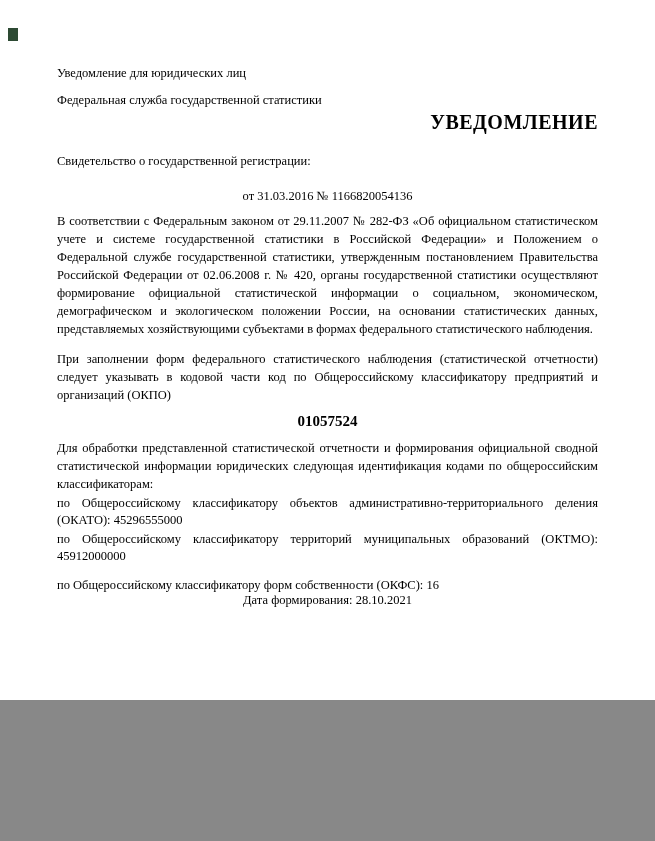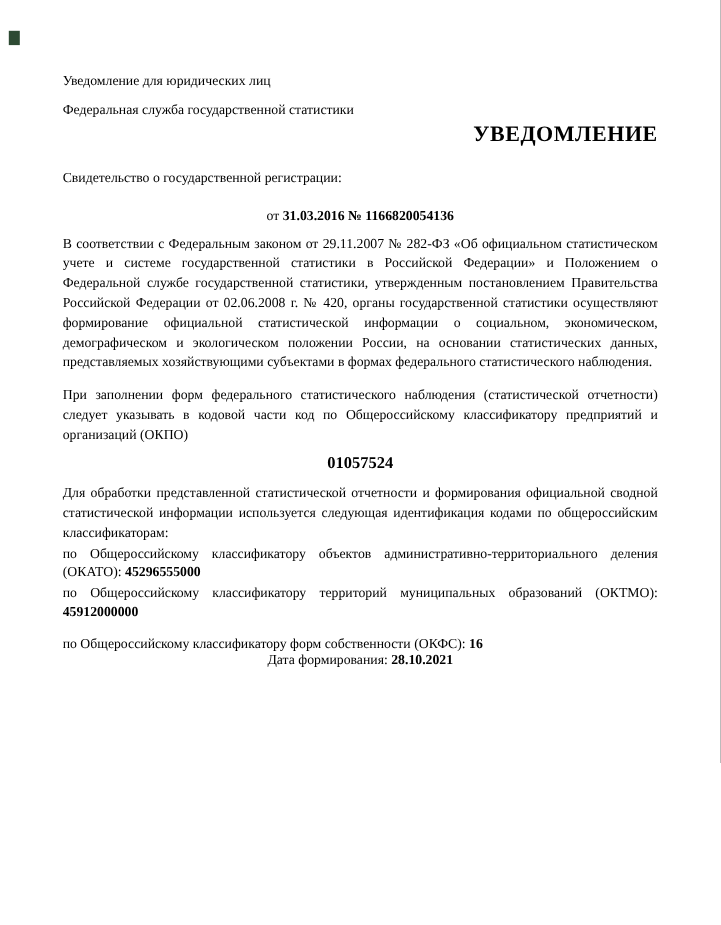--- a/index.html
+++ b/index.html
@@ -1,18 +1,18 @@
 <!DOCTYPE html>
 <html lang="ru"><head>
 <meta charset="utf-8">
 <style>
   html,body { margin:0; padding:0; background:#888; }
   .page {
     position:relative;
-    width:655px; height:841px;
+    width:655px; height:700px;
     margin:0 auto;
     background:#ffffff;
     font-family:"Liberation Serif","DejaVu Serif",serif;
     color:#000000;
     overflow:hidden;
   }
   .logo-mark {
     position:absolute; left:8px; top:28px;
     width:10px; height:13px;
     background:#2d4a33;
@@ -42,21 +42,21 @@
   }
   .classifiers-intro { margin-top:9px; }
   .clf { font-size:12.5px; text-align:justify; }
   .clf-2l { line-height:17px; }
   .clf-okato { margin-top:2px; }
   .clf-oktmo { margin-top:2px; }
   .clf-okogu { margin-top:6px; line-height:18px; }
   .clf-okfs  { margin-top:13px; line-height:15px; }
   .clf-okopf { margin-top:0; line-height:15px; }
   .formation-date { margin-top:0; font-size:12.5px; line-height:15px; text-align:center; }
-  b, .bold { font-weight:bold; }
+  b, .bold { font-weight:normal; }
 </style>
 </head>
 <body>
 
 <div class="page">
 
   <span class="logo-mark"></span>
 
   <div class="content">
 
@@ -70,21 +70,21 @@
     <p class="reg-label">Свидетельство о государственной регистрации:</p>
 
     <p class="reg-value"><span>от</span> <b>31.03.2016 № 1166820054136</b></p>
 
     <p class="body-par law-par">В соответствии с Федеральным законом от 29.11.2007 № 282-ФЗ «Об официальном статистическом учете и системе государственной статистики в Российской Федерации» и Положением о Федеральной службе государственной статистики, утвержденным постановлением Правительства Российской Федерации от 02.06.2008 г. № 420, органы государственной статистики осуществляют формирование официальной статистической информации о социальном, экономическом, демографическом и экологическом положении России, на основании статистических данных, представляемых хозяйствующими субъектами в формах федерального статистического наблюдения.</p>
 
     <p class="body-par okpo-intro">При заполнении форм федерального статистического наблюдения (статистической отчетности) следует указывать в кодовой части код по Общероссийскому классификатору предприятий и организаций (ОКПО)</p>
 
     <p class="okpo-code">01057524</p>
 
-    <p class="body-par classifiers-intro">Для обработки представленной статистической отчетности и формирования официальной сводной статистической информации используется следующая идентификация кодами по общероссийским классификаторам:</p>
+    <p class="body-par classifiers-intro">Для обработки представленной статистической отчетности и формирования официальной сводной статистической информации юридических следующая идентификация кодами по общероссийским классификаторам:</p>
 
     <p class="clf clf-2l clf-okato"><span>по Общероссийскому классификатору объектов административно-территориального деления (ОКАТО):</span> <b>45296555000</b></p>
 
     <p class="clf clf-2l clf-oktmo"><span>по Общероссийскому классификатору территорий муниципальных образований (ОКТМО):</span> <b>45912000000</b></p>
 
 
     <p class="clf clf-okfs"><span>по Общероссийскому классификатору форм собственности (ОКФС):</span> <b>16</b></p>
 
 
     <p class="formation-date"><span>Дата формирования:</span> <b>28.10.2021</b></p>

